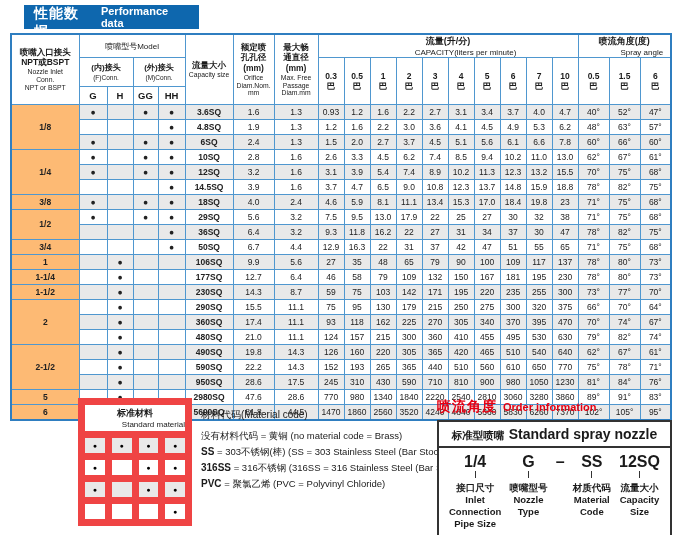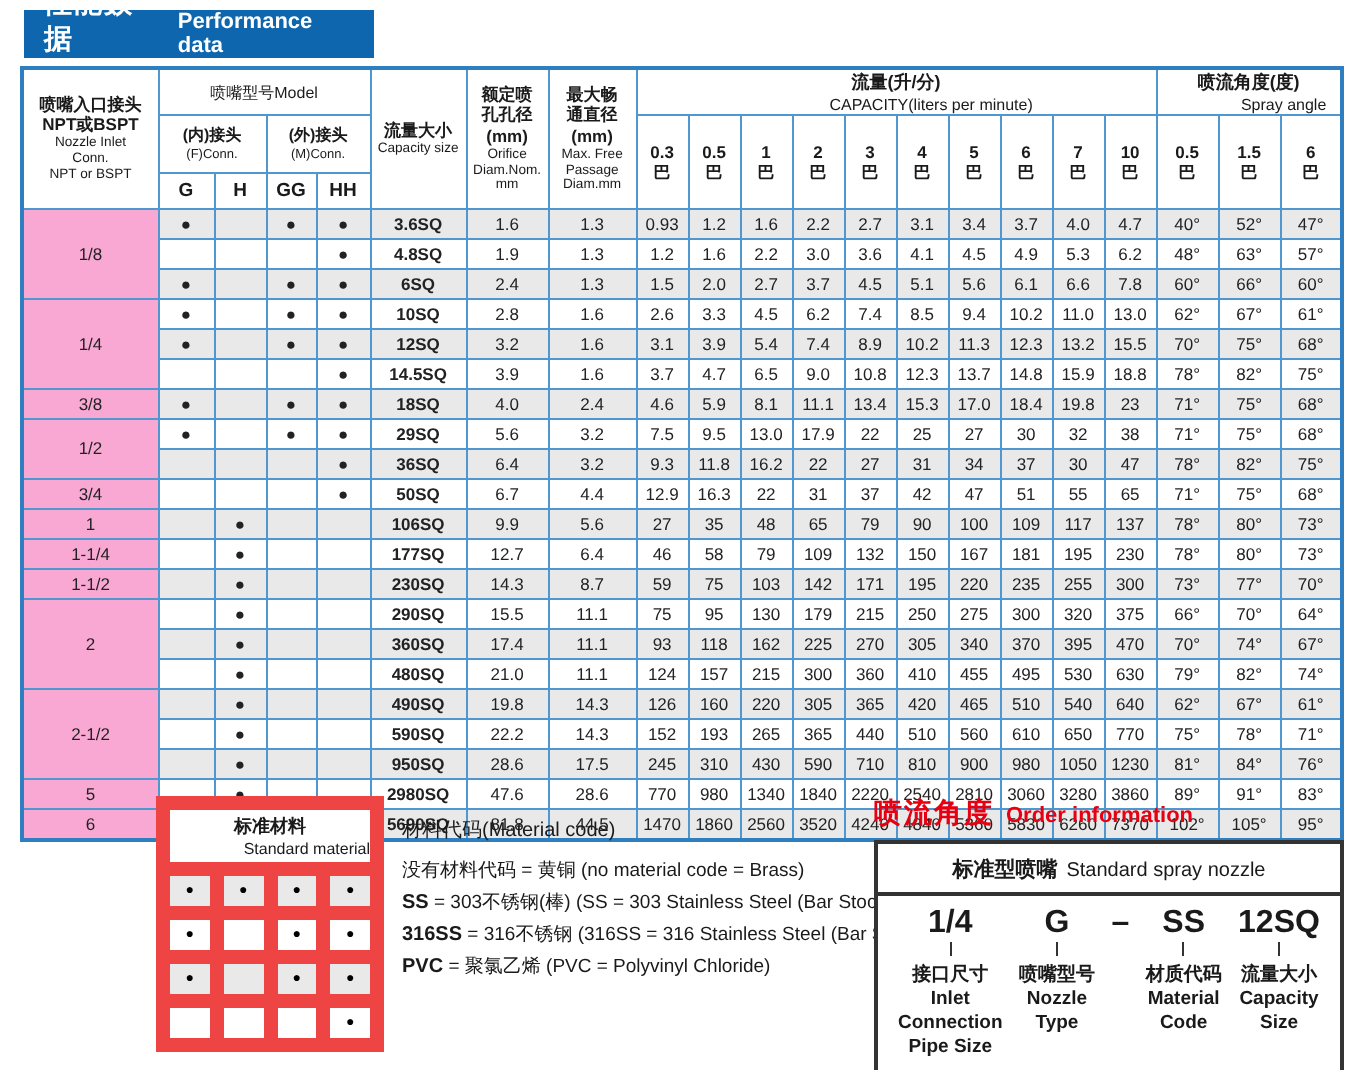--- a/index.html
+++ b/index.html
@@ -1,37 +1,37 @@
 <!DOCTYPE html>
 <html><head>
 <meta charset="utf-8">
 <style>
   html,body{margin:0;padding:0;}
   body{font-family:"Liberation Sans",sans-serif;background:#fff;}
   .page{position:relative;width:679px;height:535px;background:#fff;overflow:hidden;color:#1a1a1a;}
   .pre{white-space:pre-line;}
 
   
-  .title-bar{position:absolute;left:12px;top:5px;width:175px;height:24px;background:#0e67ae;color:#fff;
-    display:flex;align-items:flex-end;gap:10px;padding:0 10px;box-sizing:border-box;}
+  .title-bar{position:absolute;left:24px;top:5px;width:175px;height:24px;background:#0e67ae;color:#fff;
+    display:flex;align-items:flex-start;gap:10px;padding:0 10px;box-sizing:border-box;}
   .title-zh{font-size:14px;font-weight:bold;letter-spacing:1px;}
   .title-en{font-size:11px;font-weight:bold;}
 
   
   table{border-collapse:collapse;table-layout:fixed;}
   .perf-table{position:absolute;left:10px;top:33px;width:662px;border:2px solid #2f7ec0;}
   .perf-table td{border:1px solid #4f97cf;text-align:center;vertical-align:middle;padding:0;overflow:hidden;}
   .perf-table thead td{background:#fff;}
   .hrow-a td{height:18px;}
   .hrow-b td{height:28px;}
   .hrow-c td{height:17px;}
   .perf-table tbody tr:nth-child(odd){background:#e9e9e9;}
   .perf-table tbody tr:nth-child(even){background:#fff;}
   .perf-table tbody td{height:14px;font-size:8.5px;line-height:1;color:#222;}
-  .c-inlet{background:#f9a8d4;font-size:9px;}
+  .c-inlet{background:#fdba74;font-size:9px;font-weight:bold;}
   .c-dot{font-size:7px;color:#000;}
   .c-size{font-weight:bold;}
   .h-inlet .zh{font-size:8.5px;font-weight:bold;line-height:1.25;}
   .h-inlet .en{font-size:6.8px;line-height:1.2;}
   .h-model{font-size:8px;}
   .h-conn .zh{font-size:8px;font-weight:bold;line-height:1.3;}
   .h-conn .en{font-size:6.5px;}
   .h-letter{font-size:9.5px;font-weight:bold;}
   .h-2line .zh{font-size:8.5px;font-weight:bold;line-height:1.25;}
   .h-2line .en{font-size:6.8px;line-height:1.15;}
@@ -55,21 +55,21 @@
   .mat-line b{font-size:10px;}
 
   
   .order{position:absolute;left:437px;top:398px;width:235px;}
   .order-title{color:#e60012;display:flex;align-items:baseline;gap:6px;}
   .order-title .zh{font-size:14px;font-weight:bold;letter-spacing:1px;}
   .order-title .en{font-size:11px;font-weight:bold;}
   .order-box{border:2px solid #333;margin-top:4px;background:#fff;}
   .order-box-header{text-align:center;border-bottom:2px solid #333;padding:3px 0;}
   .order-box-header .zh{font-size:10.5px;font-weight:bold;}
-  .order-box-header .en{font-size:10px;font-weight:normal;}
+  .order-box-header .en{font-size:14px;font-weight:bold;}
   .order-code{display:flex;justify-content:space-between;padding:5px 10px 8px 10px;}
   .order-part{text-align:center;}
   .order-part .val{font-size:16px;font-weight:bold;line-height:18px;}
   .order-part .tick{width:1px;height:7px;background:#333;margin:0 auto 3px auto;}
   .order-part .lbl-zh{font-size:9.5px;font-weight:bold;line-height:13px;text-align:center;}
   .order-part .lbl-en{font-size:9.5px;font-weight:bold;line-height:12px;white-space:pre-line;}
   .order-dash{font-size:16px;font-weight:bold;line-height:18px;}
 </style>
 </head>
 <body>

